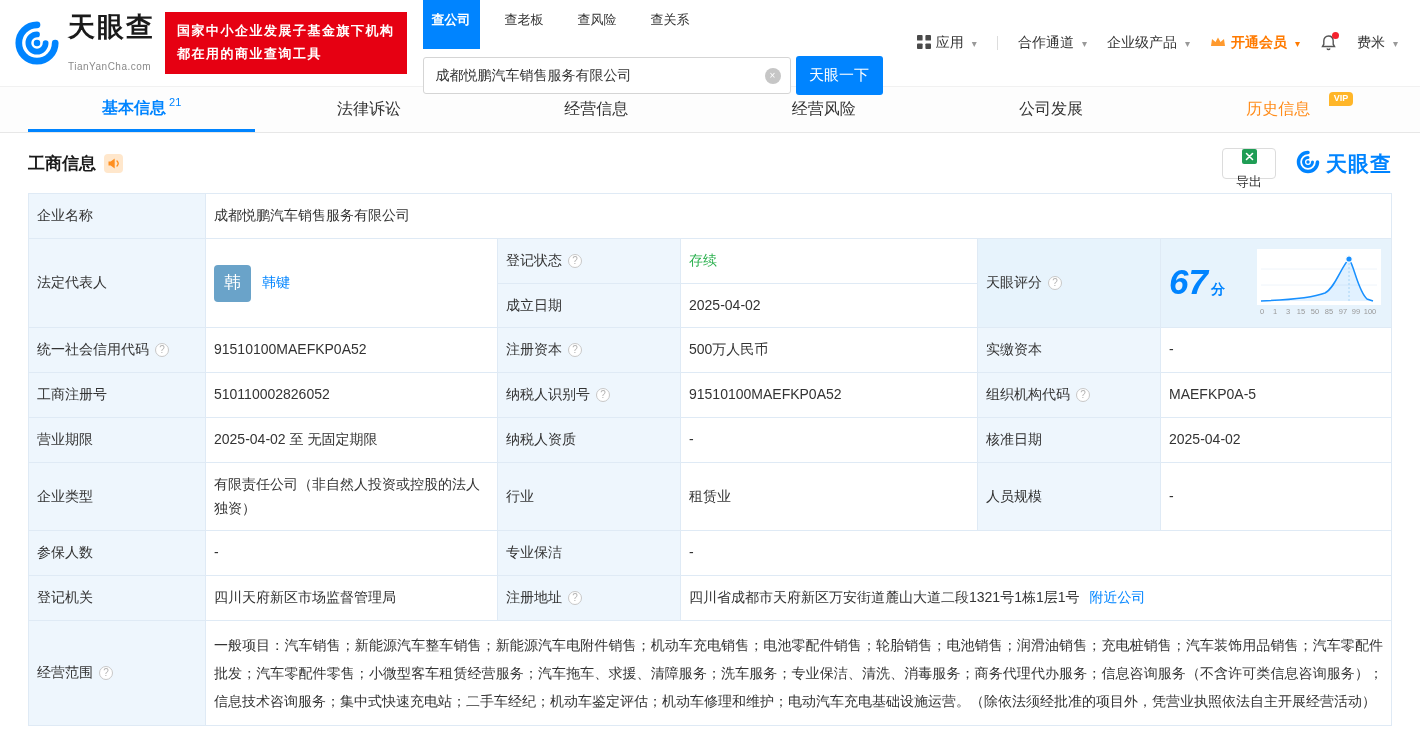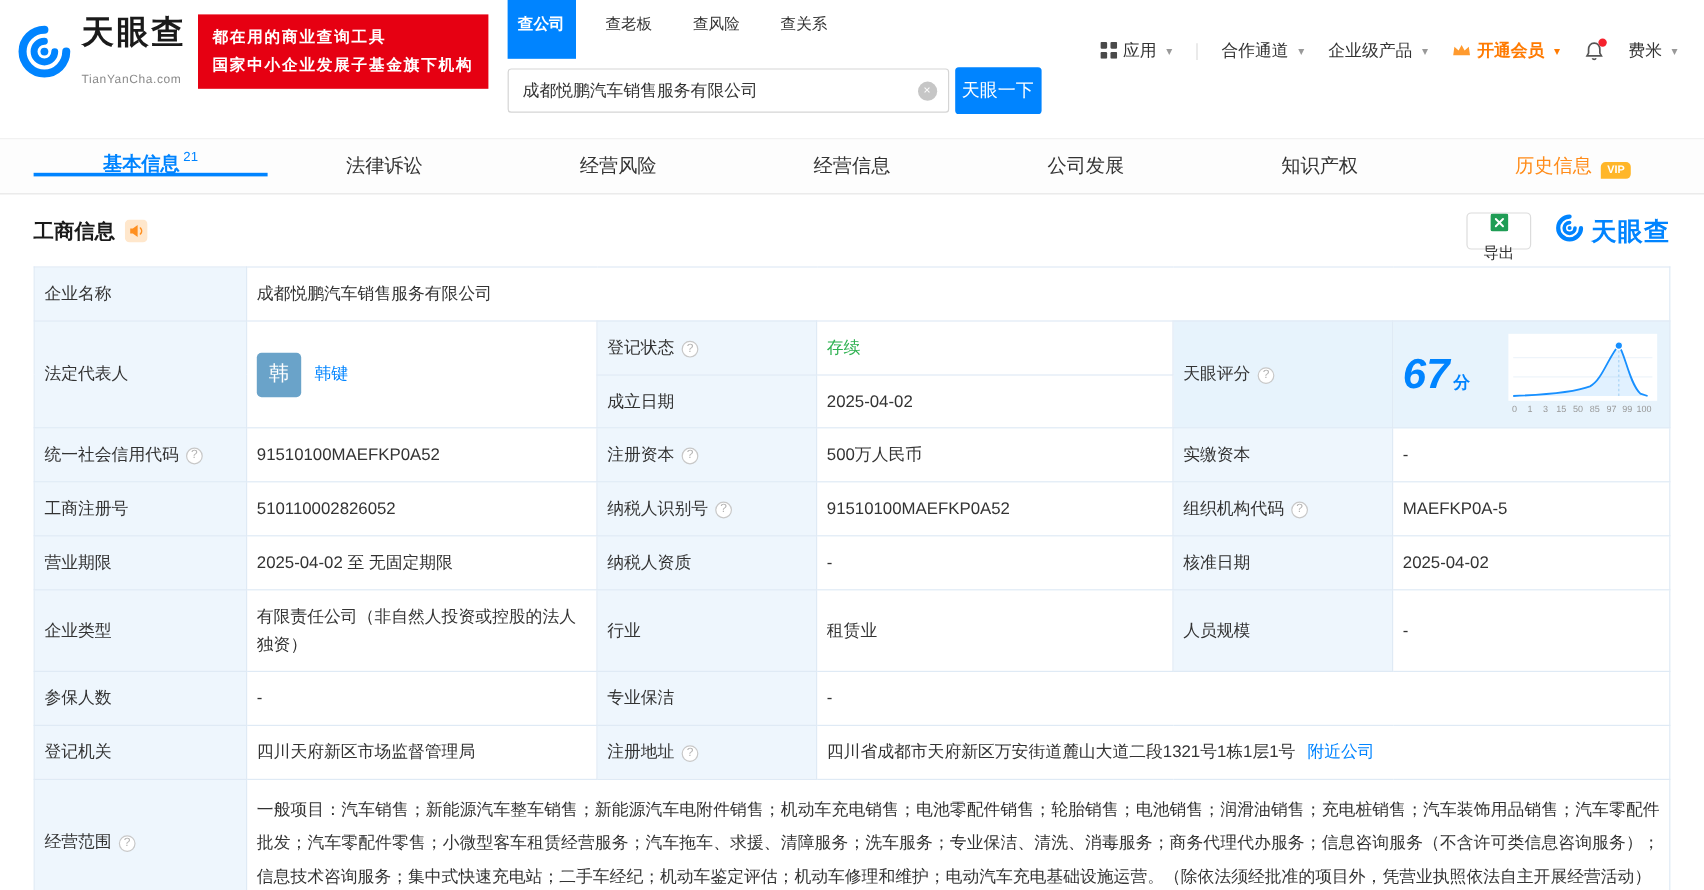--- a/index.html
+++ b/index.html
@@ -21,33 +21,33 @@
   .search-tab { font-size: 13px; color: #333; cursor: pointer; padding: 20px 9px; line-height: 1.4; }
   .search-tab.active { background: #0084ff; color: #fff; font-weight: bold; }
   .search-row { display: flex; align-items: center; }
   .search-input-wrap { position: relative; width: 368px; height: 37px;
                        border: 1px solid #d5d5d5; border-radius: 3px; display: flex; align-items: center; background:#fff; }
   .search-input { border: none; outline: none; width: 100%; height: 100%;
                   padding: 0 32px 0 12px; font-size: 14px; color: #333; background: transparent; }
   .clear-icon { position: absolute; right: 9px; width: 16px; height: 16px; border-radius: 50%;
                 background: #c6c6c6; color: #fff; font-size: 10px; line-height: 16px; text-align: center; cursor: pointer; }
   .clear-icon::before { content: "×"; }
-  .search-btn { margin-left: 5px; width: 72px; height: 39px; background: #0084ff; color: #fff;
+  .search-btn { margin-left: 5px; width: 87px; height: 39px; background: #0084ff; color: #fff;
                 border: none; font-size: 15px; border-radius: 3px; cursor: pointer; }
   .top-nav { margin-left: auto; display: flex; align-items: center; gap: 20px; font-size: 14px; color: #333; }
   .nav-item { display: flex; align-items: center; gap: 5px; cursor: pointer; white-space: nowrap; }
   .drop::after { content: "▾"; color: #999; font-size: 10px; margin-left: 3px; }
   .nav-divider { width: 1px; height: 14px; background: #ddd; }
   .vip-nav { color: #ff7a00; font-weight: bold; }
   .vip-nav.drop::after { color: #ff7a00; }
   .bell-wrap { position: relative; cursor: pointer; display: flex; }
   .red-dot { position: absolute; top: -2px; right: -2px; width: 7px; height: 7px; border-radius: 50%; background: #f5222d; }
   
-  .page-tabs { display: flex; height: 47px; padding: 14px 28px; background: #fdfdfd;
-               border-top: 1px solid #f1f1f1; border-bottom: 1px solid #e7e7e7; margin-top: 29px; }
+  .page-tabs { display: flex; height: 47px; padding: 0 28px; background: #fdfdfd;
+               border-top: 1px solid #f1f1f1; border-bottom: 1px solid #e7e7e7; }
   .page-tab { flex: 1; display: flex; align-items: center; justify-content: center;
               font-size: 16px; color: #333; position: relative; cursor: pointer; }
   .page-tab.active { color: #0084ff; font-weight: bold; border-bottom: 3px solid #0084ff; }
   .tab-badge { font-size: 11px; color: #0084ff; margin-left: 3px; transform: translateY(-6px); font-weight: normal; }
   .page-tab.orange { color: #ff8c1a; }
   .vip-badge { position: absolute; top: 5px; right: 17%; background: #ffb629; color: #fff;
                font-size: 9px; font-weight: bold; padding: 1px 5px; border-radius: 4px 4px 4px 0; line-height: 1.3; }
   
   .section-bar { display: flex; align-items: center; padding: 15px 28px 10px; }
   .section-title { font-size: 17px; font-weight: bold; color: #1a1a1a; }
@@ -90,22 +90,22 @@
         <circle cx="24" cy="24" r="3.4" fill="#0084ff"></circle>
       </svg>
     </span>
     <span>
       <div class="logo-cn">天眼查</div>
       <div class="logo-en">TianYanCha.com</div>
     </span>
   </div>
 
   <div class="slogan">
+    <div>国家中小企业发展子基金旗下机构</div>
     <div>都在用的商业查询工具</div>
-    <div>国家中小企业发展子基金旗下机构</div>
   </div>
 
   <div class="search-area">
     <div class="search-tabs">
       <span class="search-tab active">查公司</span>
       <span class="search-tab">查老板</span>
       <span class="search-tab">查风险</span>
       <span class="search-tab">查关系</span>
     </div>
     <div class="search-row">
@@ -161,30 +161,27 @@
 
 <nav class="page-tabs">
   <div class="page-tab active">
     <span>基本信息</span>
     <span class="tab-badge">21</span>
   </div>
   <div class="page-tab">
     <span>法律诉讼</span>
   </div>
   <div class="page-tab">
+    <span>经营信息</span>
+  </div>
+  <div class="page-tab">
     <span>经营风险</span>
-  </div>
-  <div class="page-tab">
-    <span>经营信息</span>
   </div>
   <div class="page-tab">
     <span>公司发展</span>
-  </div>
-  <div class="page-tab">
-    <span>知识产权</span>
   </div>
   <div class="page-tab orange">
     <span>历史信息</span>
     <span class="vip-badge">VIP</span>
   </div>
 </nav>
 
 <div class="section-bar">
   <span class="section-title">工商信息</span>
   <span class="section-icon">

